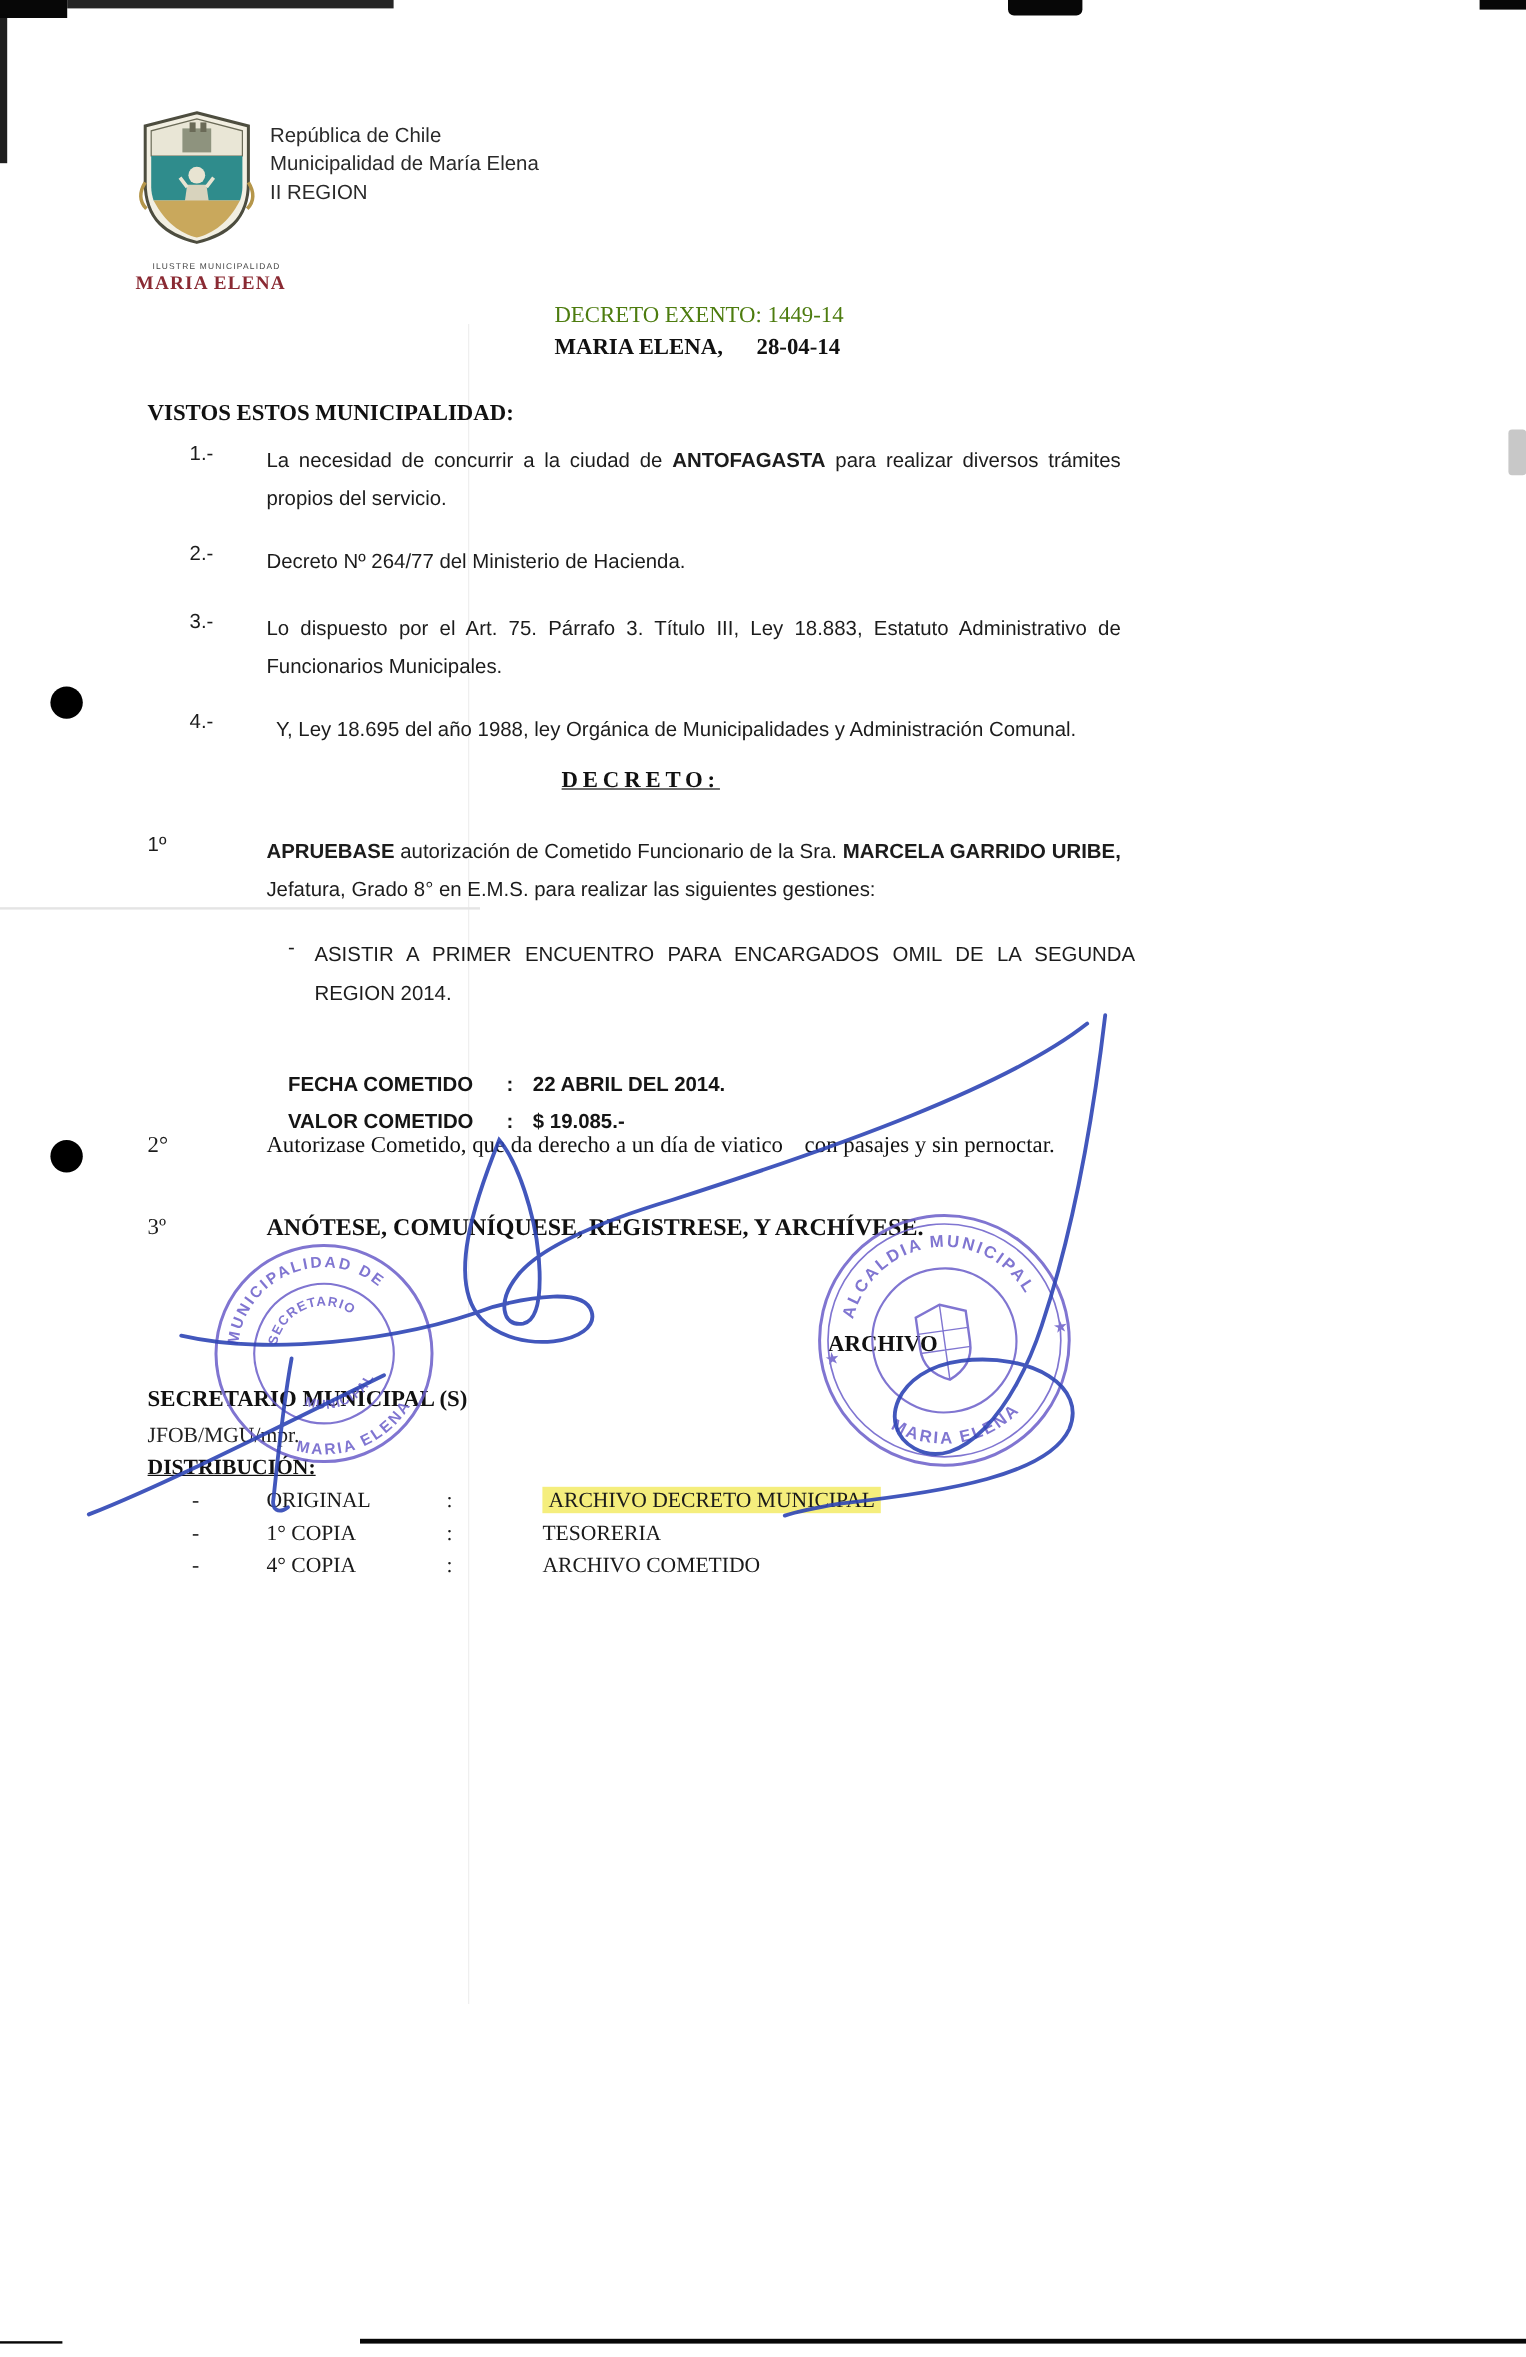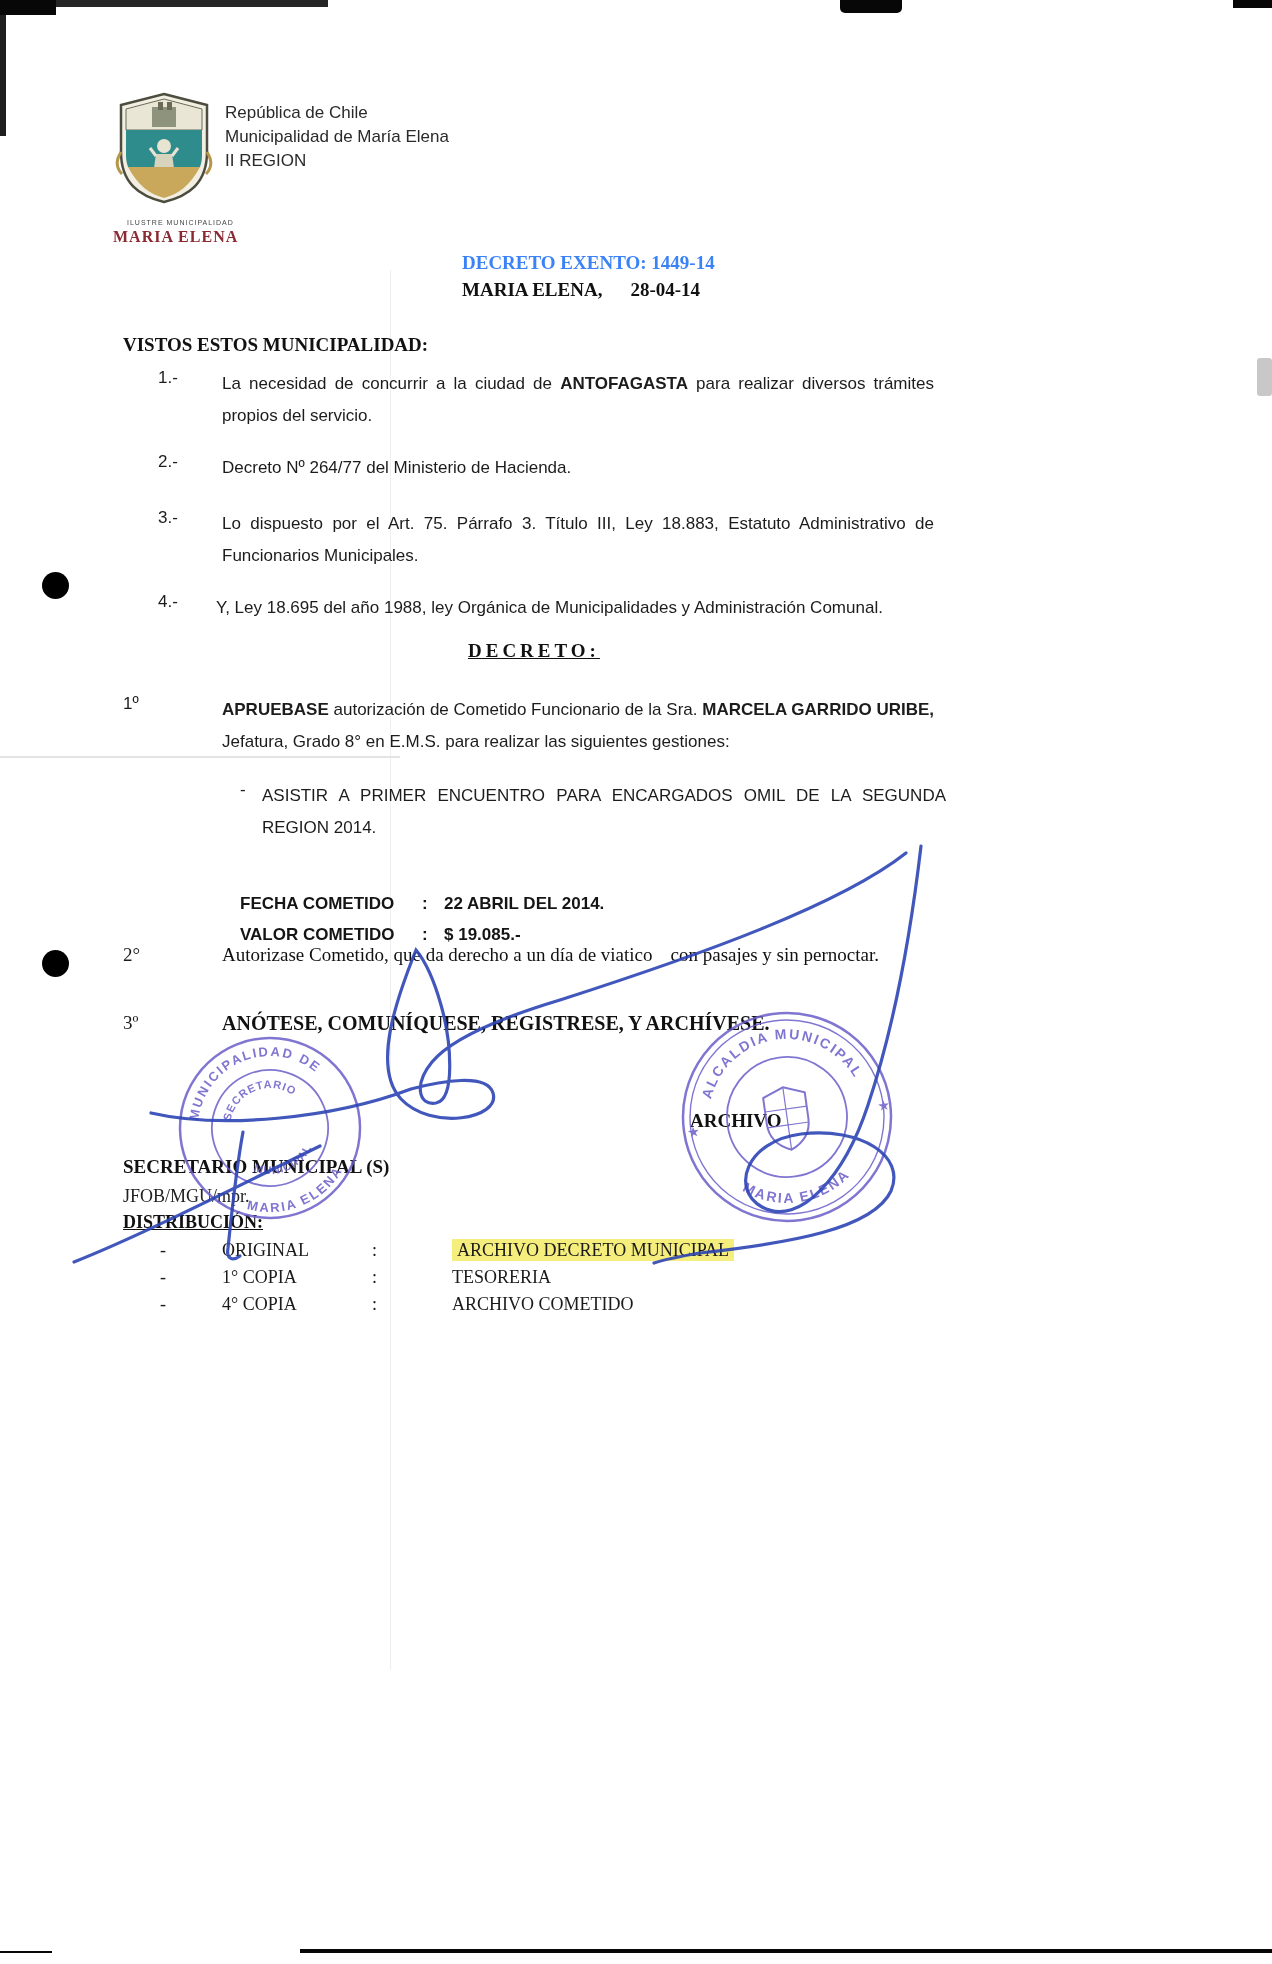--- a/index.html
+++ b/index.html
@@ -8,21 +8,21 @@
     overflow:hidden;font-family:"Liberation Sans",sans-serif;color:#1c1c1c;
   }
   .abs{position:absolute;}
   .serif{font-family:"Liberation Serif",serif;}
   .b{font-weight:bold;margin-top:12px;}
   
   .org-lines{left:225px;top:101px;font-size:17px;line-height:24px;color:#2a2a2a;}
   .logo-small{left:127px;top:219px;font-size:7px;letter-spacing:1px;color:#444;}
   .logo-caption{left:113px;top:228px;font-size:16px;letter-spacing:1px;color:#8a2a33;font-weight:bold;font-family:"Liberation Serif",serif;}
   
-  .title1{left:462px;top:252px;font-size:19px;font-weight:bold;font-family:"Liberation Serif",serif;color:#3b82f6;}
+  .title1{left:462px;top:252px;font-size:19px;font-weight:normal;font-family:"Liberation Serif",serif;color:#4d7c0f;}
   .title2{left:462px;top:279px;font-size:19px;font-weight:bold;font-family:"Liberation Serif",serif;color:#111;}
   .title2 .date{margin-left:28px;}
   .vistos-title{left:123px;top:334px;font-size:19px;font-weight:bold;font-family:"Liberation Serif",serif;color:#111;}
   .item-num{position:absolute;font-size:17px;color:#1c1c1c;}
   .item-text{position:absolute;width:712px;font-size:17px;line-height:32px;text-align:justify;color:#1c1c1c;}
   .decreto-heading{left:468px;top:640px;font-size:19px;font-weight:bold;font-family:"Liberation Serif",serif;
     letter-spacing:4px;text-decoration:underline;color:#111;}
   .gestion-dash{left:240px;top:780px;font-size:17px;}
   .gestion-text{left:262px;top:780px;width:684px;font-size:17px;line-height:32px;text-align:justify;}
   .fv-row{font-size:17px;font-weight:bold;color:#151515;}
@@ -102,21 +102,21 @@
   <div class="item-num" style="left:158px;top:368px;">1.-</div>
   <div class="item-text" style="left:222px;top:368px;"><span>La necesidad de concurrir a la ciudad de </span><span class="b">ANTOFAGASTA</span><span> para realizar diversos trámites propios del servicio.</span></div>
 
   <div class="item-num" style="left:158px;top:452px;">2.-</div>
   <div class="item-text" style="left:222px;top:452px;">Decreto Nº 264/77 del Ministerio de Hacienda.</div>
 
   <div class="item-num" style="left:158px;top:508px;">3.-</div>
   <div class="item-text" style="left:222px;top:508px;">Lo dispuesto por el Art. 75. Párrafo 3. Título III, Ley 18.883, Estatuto Administrativo de Funcionarios Municipales.</div>
 
   <div class="item-num" style="left:158px;top:592px;">4.-</div>
-  <div class="item-text" style="left:216px;top:592px;">Y, Ley 18.695 del año 1988, ley Orgánica de Municipalidades y Administración Comunal.</div>
+  <div class="item-text" style="left:230px;top:592px;">Y, Ley 18.695 del año 1988, ley Orgánica de Municipalidades y Administración Comunal.</div>
 
   <div class="abs decreto-heading">DECRETO:</div>
 
   <div class="item-num" style="left:123px;top:694px;">1º</div>
   <div class="item-text" style="left:222px;top:694px;"><span class="b">APRUEBASE</span><span> autorización de Cometido Funcionario de la Sra. </span><span class="b">MARCELA GARRIDO URIBE,</span><span> Jefatura, Grado 8° en E.M.S. para realizar las siguientes gestiones:</span></div>
 
   <div class="abs gestion-dash">-</div>
   <div class="abs gestion-text">ASISTIR  A PRIMER ENCUENTRO PARA ENCARGADOS OMIL DE LA SEGUNDA REGION 2014.</div>
 
   <div class="abs fv-row" style="left:240px;top:866px;">

